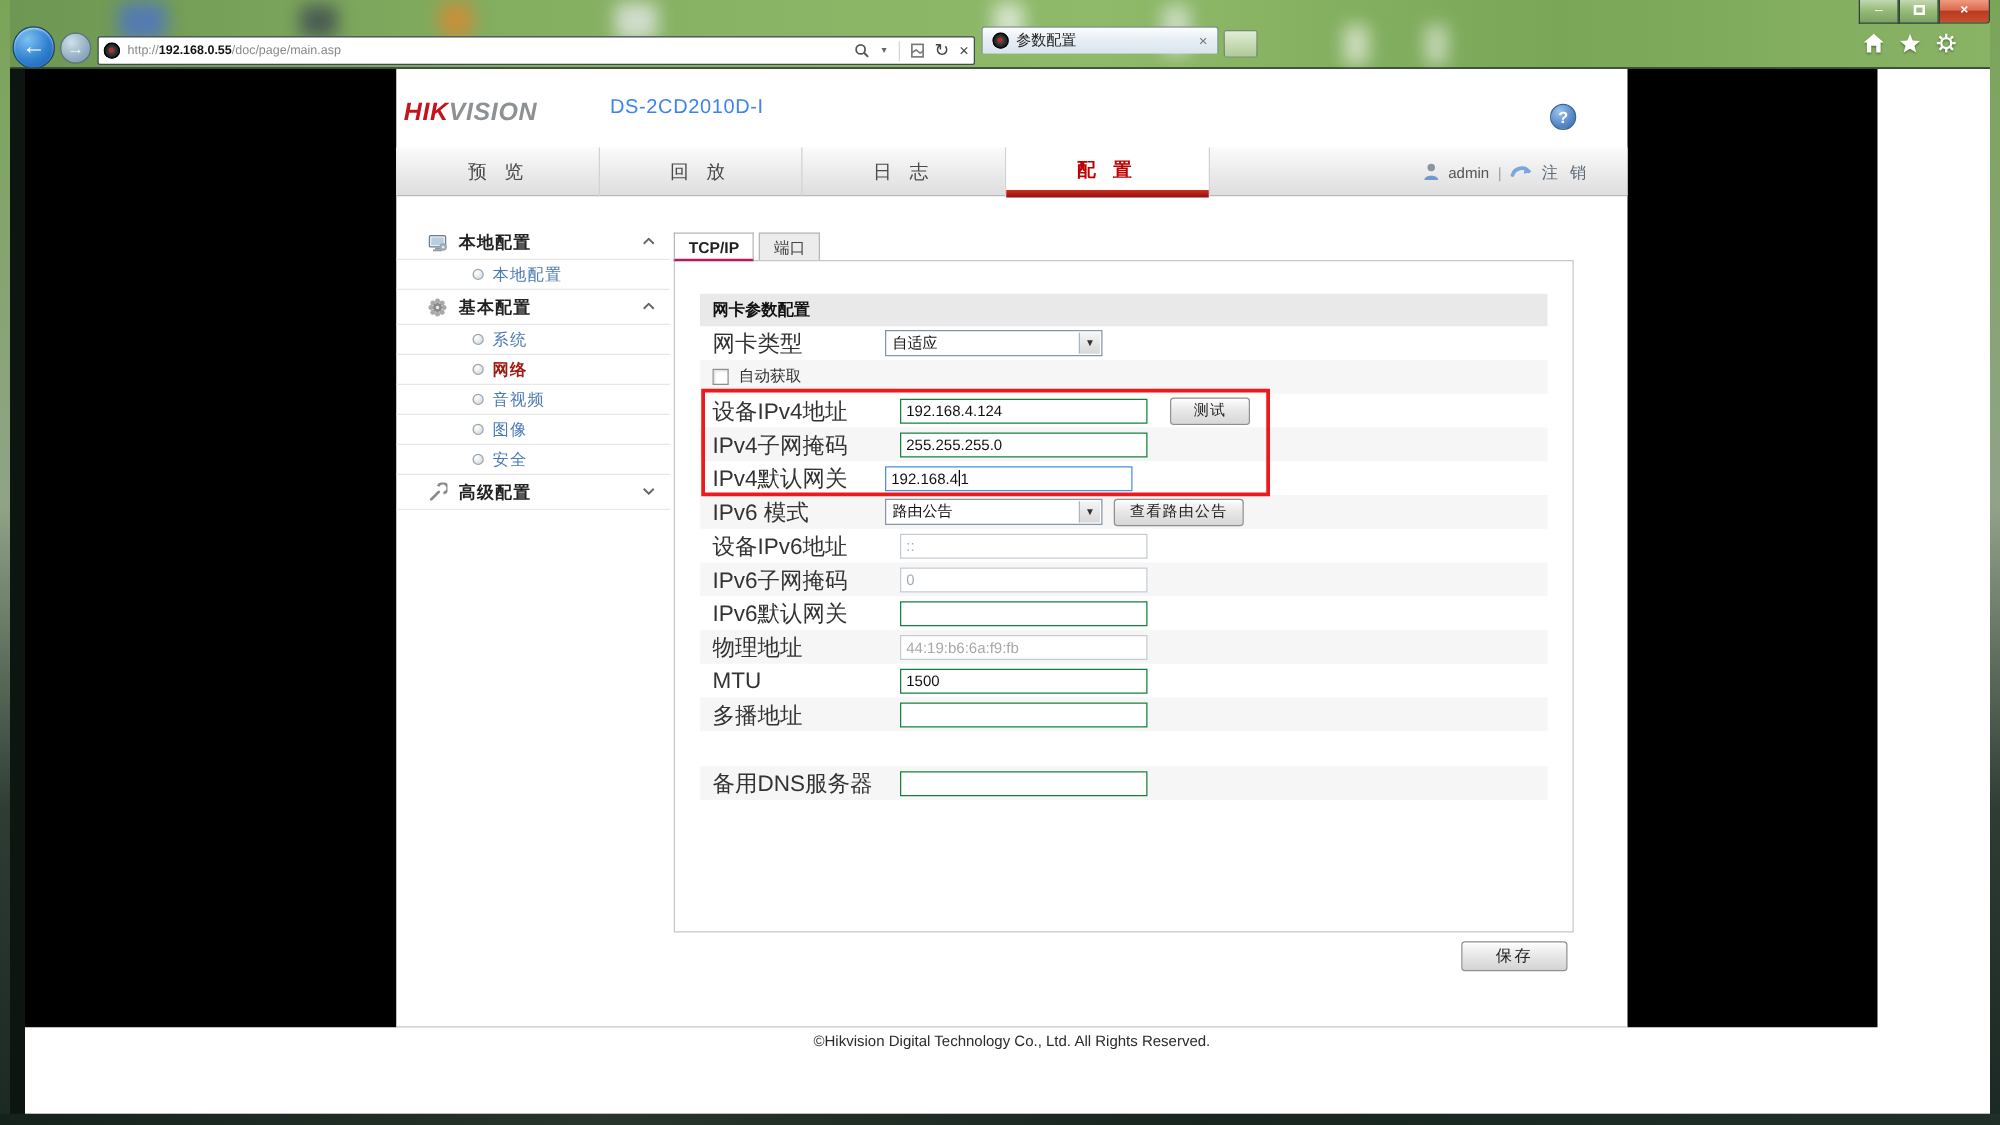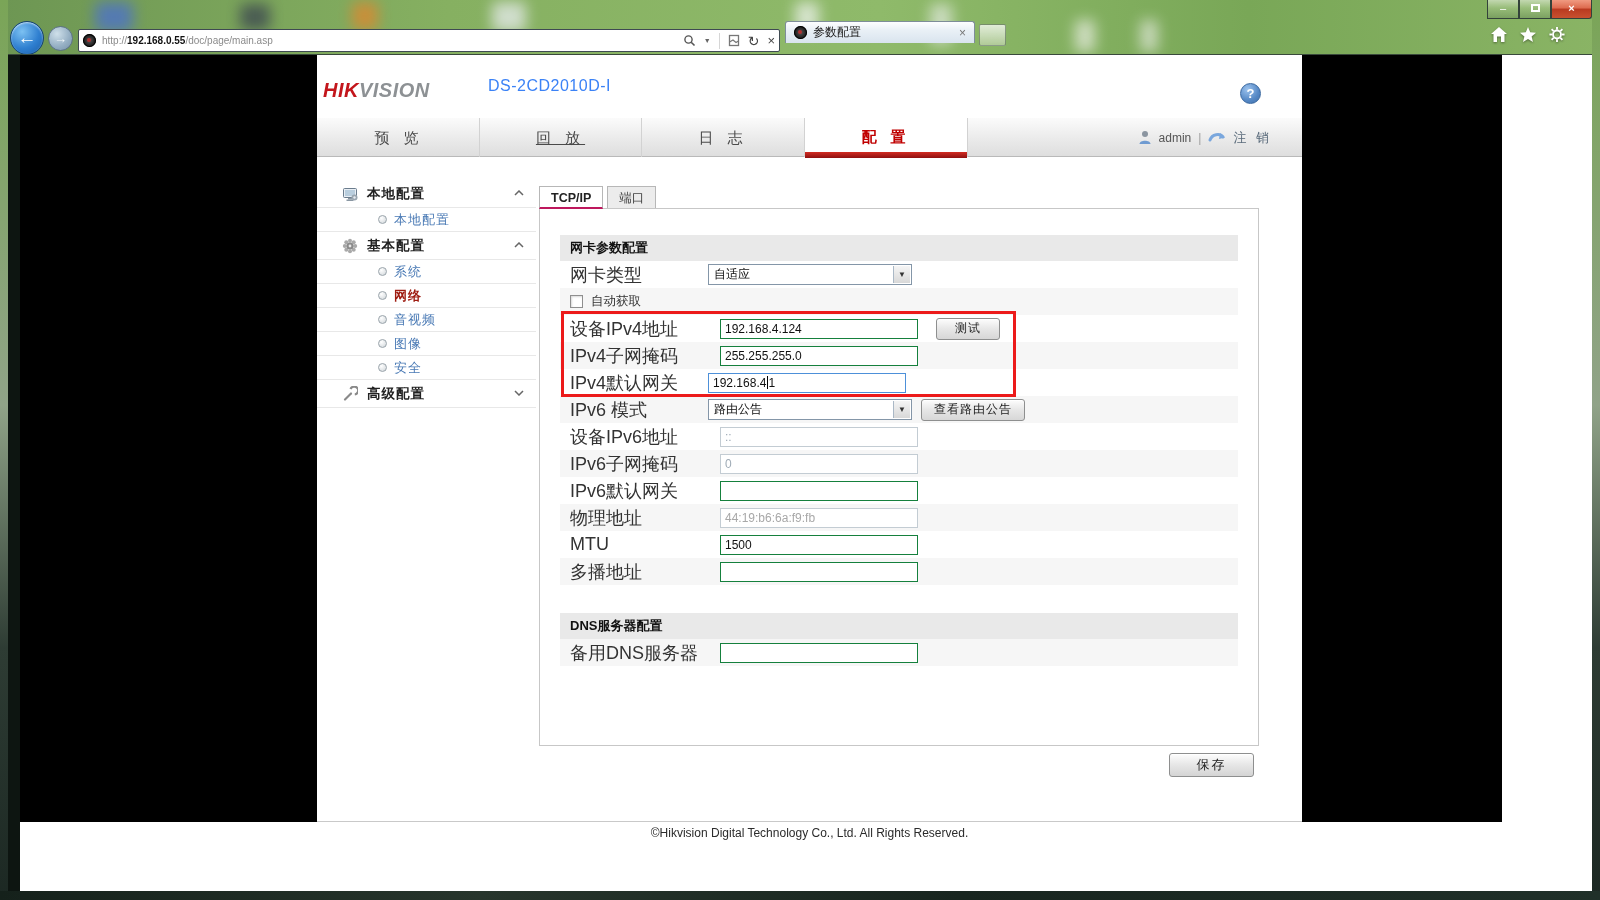--- a/index.html
+++ b/index.html
@@ -104,21 +104,21 @@
   .pbox { border:1px solid #c7c7c7; background:#fff; height:538px; padding:26px 20px 0 20px; position:relative; }
   .sechead { height:26px; background:#e9e9e9; display:flex; align-items:center; padding-left:10px;
     font-size:13px; font-weight:bold; color:#111; }
   .frow { height:27px; display:flex; align-items:center; }
   .frow.alt { background:#f6f6f6; }
   .flabel { width:148px; padding-left:10px; font-size:18px; color:#333; flex:0 0 148px; }
   .tin { width:198px; height:20px; border:1px solid #15803d; font-size:12px; padding:1px 4px;
     font-family:"Liberation Sans","DejaVu Sans",sans-serif; color:#111; background:#fff;margin-left:12px; }
   .tin:disabled,.tin.dis { border-color:#c3ccd3; color:#9fabb6; }
   .tin.mac { color:#a8a8a8; }
-  .sel { position:relative; width:204px; height:21px; border:1px solid #8496a8; background:#fff;
+  .sel { position:relative; width:174px; height:21px; border:1px solid #8496a8; background:#fff;
     font-size:12px; color:#111; line-height:19px; padding-left:5px; }
   .sel .arrowbox { position:absolute; right:1px; top:1px; bottom:1px; width:17px;
     background:linear-gradient(180deg,#f5f5f5,#d8d8d8); border-left:1px solid #aab8c6; text-align:center; }
   .sel .arrowbox span { font-size:8px; color:#333; line-height:17px; display:block; }
   .cbx { width:13px; height:13px; border:1px solid #8f8f8f; background:#fff; margin:0 8px 0 10px;
     box-shadow:inset 1px 1px 2px rgba(0,0,0,.15); }
   .cblabel { font-size:12.5px; color:#333; }
   .btn { height:22px; border:1px solid #8e8f8f; border-radius:3px; color:#222; font-size:12px;
     background:linear-gradient(180deg,#fdfdfd,#e7e7e7 48%,#d7d7d7); box-shadow:inset 0 1px 0 #fff;
     padding:0 12px; letter-spacing:1px; font-family:"Liberation Sans","DejaVu Sans",sans-serif; }
@@ -217,21 +217,21 @@
     <div class="band"></div>
 
     <div class="column">
 
       <div class="logo"><span class="hik">HIK</span><span class="vis">VISION</span></div>
       <div class="model">DS-2CD2010D-I</div>
       <div class="help">?</div>
 
       <div class="navbar">
         <div class="mtab" style="left:2px;width:161px;">预 览</div>
-        <div class="mtab" style="left:163px;width:162px;text-decoration:underline;">回 放</div>
+        <div class="mtab" style="left:163px;width:162px;">回 放</div>
         <div class="mtab" style="left:325px;width:163px;">日 志</div>
         <div class="mtab active" style="left:488px;width:163px;font-family:Liberation Serif, serif;">配 置</div>
         <div class="userzone">
           <svg width="14" height="15" viewBox="0 0 14 15">
               <circle cx="7" cy="4" r="3" fill="#8b95a0"></circle>
               <path d="M1.5 14 C1.5 9.5 12.5 9.5 12.5 14 Z" fill="#6f9bd1"></path>
             </svg>
           <span class="uname">admin</span>
           <span class="udiv">|</span>
           <svg width="18" height="13" viewBox="0 0 18 13">
@@ -390,21 +390,20 @@
             <input class="tin" value="1500" style="">
           </div>
 
           <div class="frow alt">
             <span class="flabel">多播地址</span>
             <input class="tin" value="" style="">
           </div>
 
           <div class="spacer"></div>
 
-          <div class="sechead">DNS服务器配置</div>
 
 
           <div class="frow alt">
             <span class="flabel">备用DNS服务器</span>
             <input class="tin" value="" style="">
           </div>
 
         </div>
       </div>
 

